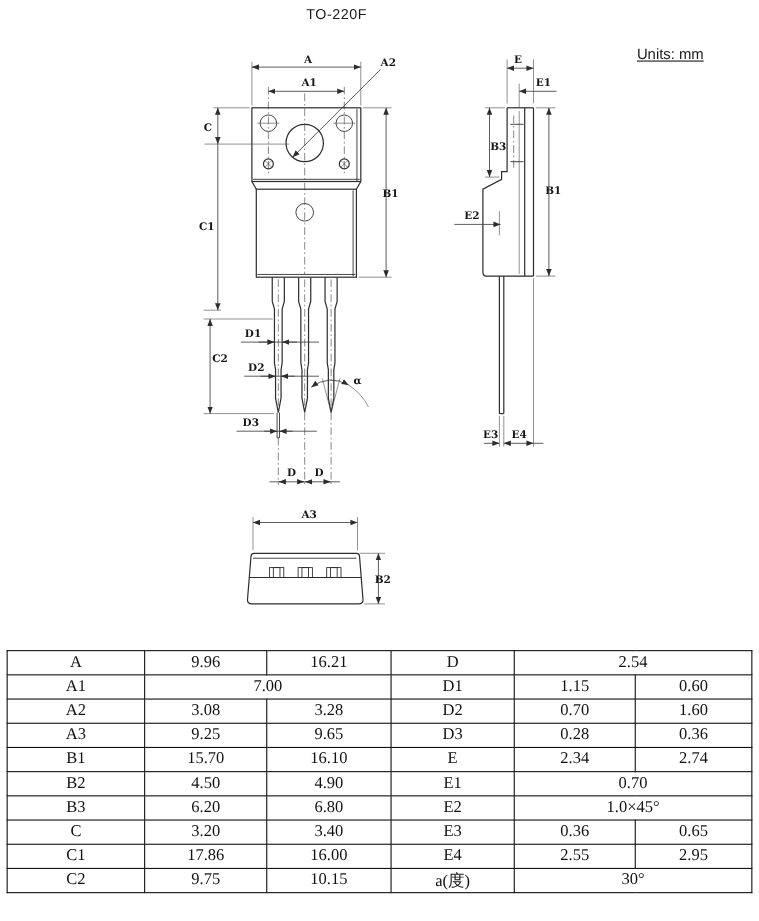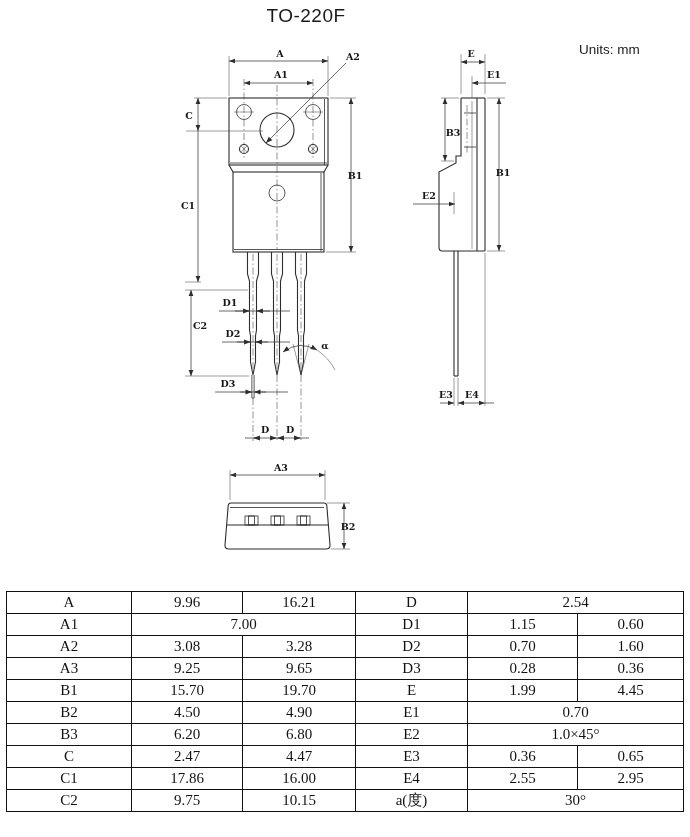--- a/index.html
+++ b/index.html
@@ -1,20 +1,20 @@
 <!DOCTYPE html>
 <html><head>
 <meta charset="utf-8">
 <style>
   html,body{margin:0;padding:0;background:#fff;}
   body{position:relative;width:690px;height:837px;overflow:hidden;
        font-family:"Liberation Sans",sans-serif;color:#111;}
   .page-title{position:absolute;left:0;top:5px;width:612px;text-align:center;
-       font-size:19px;letter-spacing:.5px;color:#1a1a1a;}
-  .units{position:absolute;left:579px;top:42px;font-size:13.5px;color:#1a1a1a;}
+       font-size:13px;letter-spacing:.5px;color:#1a1a1a;}
+  .units{position:absolute;left:579px;top:42px;font-size:13.5px;color:#1a1a1a;text-decoration:underline;}
   svg{position:absolute;left:0;top:0;}
   svg .ol{stroke:#2d2d2d;stroke-width:1.1;fill:none;}
   svg .ol2{stroke:#2d2d2d;stroke-width:.8;fill:none;}
   svg .dim{stroke:#3a3a3a;stroke-width:.75;fill:none;}
   svg .thin{stroke:#4a4a4a;stroke-width:.55;fill:none;}
   svg .cl{stroke:#4a4a4a;stroke-width:.6;fill:none;stroke-dasharray:7 2.5 1.5 2.5;}
   svg text{font-family:"DejaVu Serif",serif;font-size:9.5px;font-weight:bold;
        fill:#161616;text-anchor:middle;}
   table.dims{position:absolute;left:6px;top:591px;border-collapse:collapse;table-layout:fixed;}
   table.dims td{border:1px solid #111;height:21px;padding:0;text-align:center;
@@ -249,43 +249,43 @@
     <td class="sym">A3</td>
     <td>9.25</td>
     <td>9.65</td>
     <td class="sym">D3</td>
     <td>0.28</td>
     <td>0.36</td>
   </tr>
   <tr>
     <td class="sym">B1</td>
     <td>15.70</td>
-    <td>19.70</td>
+    <td>16.10</td>
     <td class="sym">E</td>
-    <td>1.99</td>
-    <td>4.45</td>
+    <td>2.34</td>
+    <td>2.74</td>
   </tr>
   <tr>
     <td class="sym">B2</td>
     <td>4.50</td>
     <td>4.90</td>
     <td class="sym">E1</td>
     <td colspan="2">0.70</td>
   </tr>
   <tr>
     <td class="sym">B3</td>
     <td>6.20</td>
     <td>6.80</td>
     <td class="sym">E2</td>
     <td colspan="2">1.0×45°</td>
   </tr>
   <tr>
     <td class="sym">C</td>
-    <td>2.47</td>
-    <td>4.47</td>
+    <td>3.20</td>
+    <td>3.40</td>
     <td class="sym">E3</td>
     <td>0.36</td>
     <td>0.65</td>
   </tr>
   <tr>
     <td class="sym">C1</td>
     <td>17.86</td>
     <td>16.00</td>
     <td class="plain">E4</td>
     <td>2.55</td>

